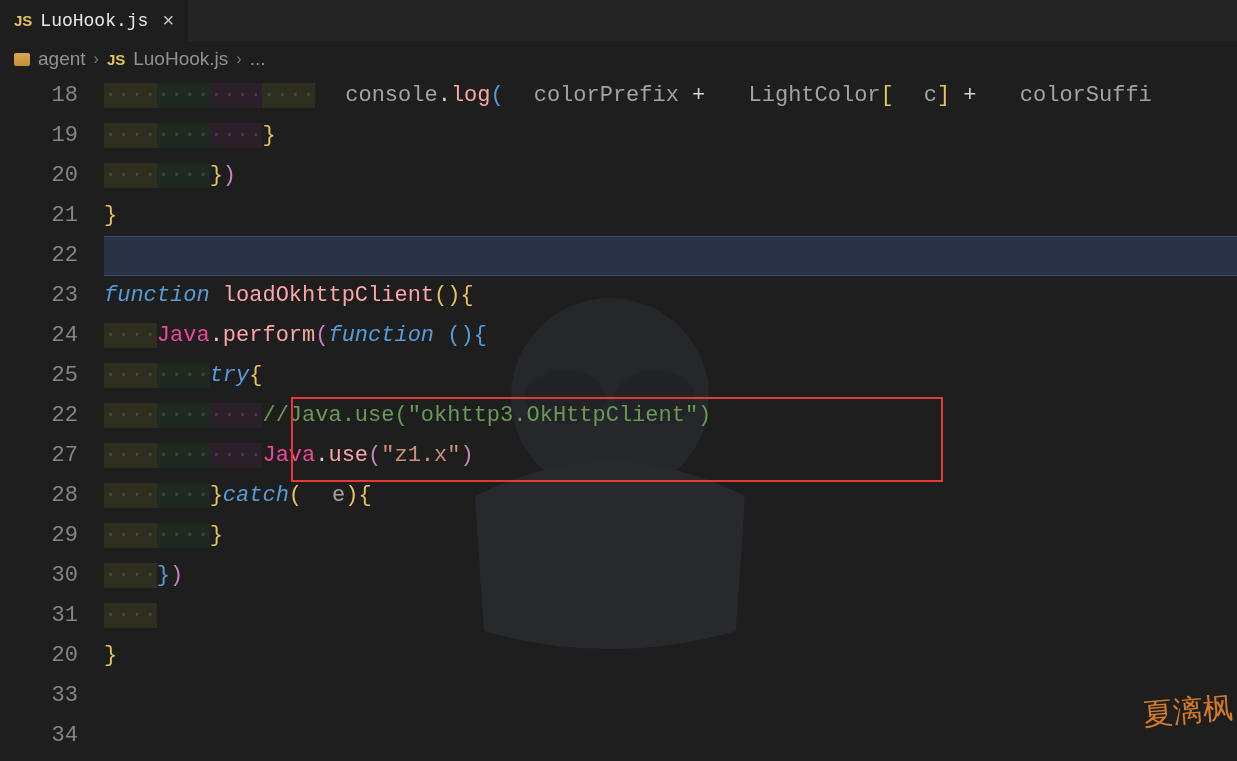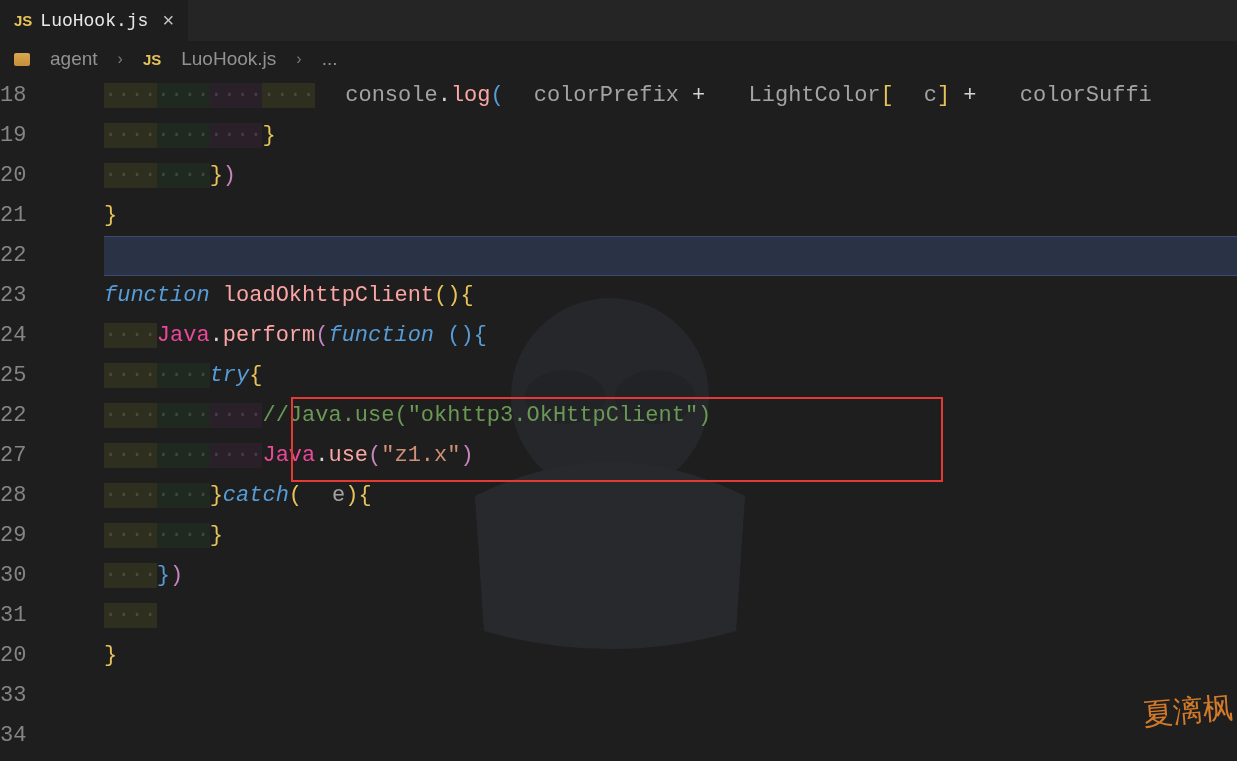--- a/index.html
+++ b/index.html
@@ -43,21 +43,21 @@
       font-size: 20px;
       margin-left: 6px;
       cursor: pointer;
       font-family: sans-serif;
     }
     .breadcrumb {
       height: 34px;
       display: flex;
       align-items: center;
       padding: 0 14px;
-      gap: 20px;
+      gap: 8px;
       font-size: 19px;
       color: #929292;
       font-family: sans-serif;
     }
     .breadcrumb-sep { color: #7a7a7a; font-size: 16px; }
     .bc-folder-icon {
       display:inline-block; width:16px; height:13px;
       background: linear-gradient(#d8a752,#c78e38);
       border-radius: 2px;
       position: relative;
@@ -66,21 +66,21 @@
     .editor {
       position: relative;
       height: calc(761px - 76px);
       font-size: 22px;
       line-height: 40px;
     }
     .gutter {
       position: absolute;
       left: 0;
       width: 104px;
-      text-align: left;
+      text-align: right;
       padding-right: 26px;
       color: #858585;
       user-select: none;
       font-family: Liberation Mono, monospace;
     }
     .gutter .ln { height: 40px; }
     .code-area {
       position: absolute;
       left: 104px;
       right: 0;

